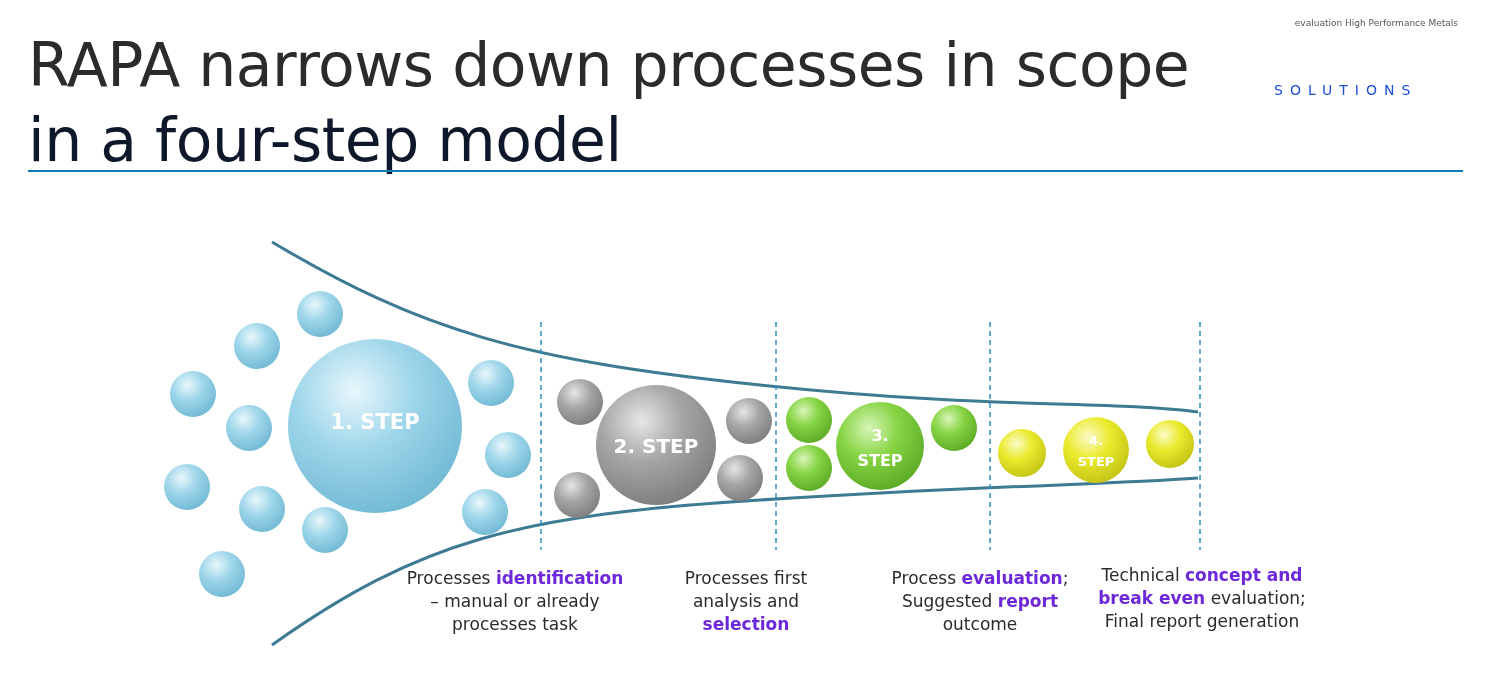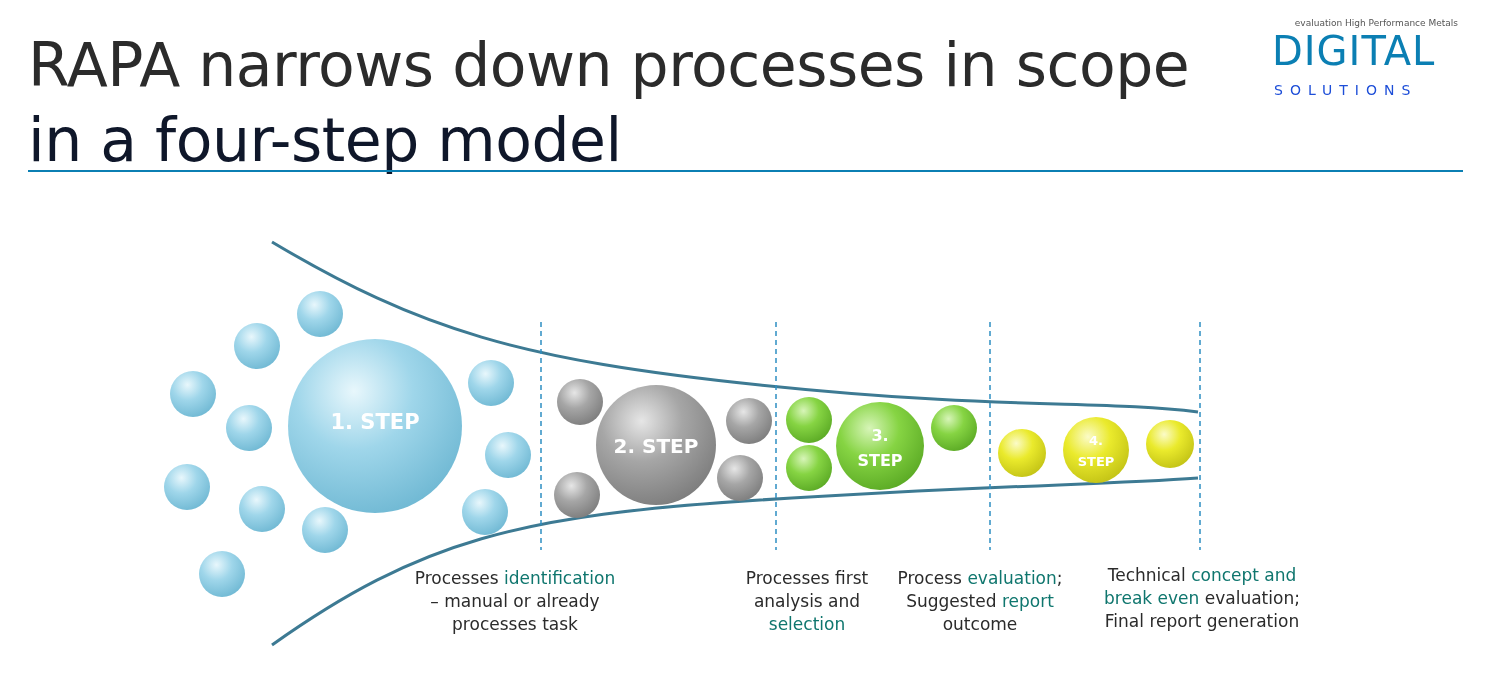--- a/index.html
+++ b/index.html
@@ -9,33 +9,32 @@
              color: #2b2b2b; letter-spacing: -0.5px; white-space: nowrap; }
   .title-2 { position: absolute; left: 28px; top: 105px; font-size: 60px; line-height: 70px;
              color: #0f172a; letter-spacing: -0.5px; white-space: nowrap; }
   .title-rule { position: absolute; left: 28px; top: 170px; width: 1435px; height: 2px; background: #0b7fb3; }
   .logo { position: absolute; left: 1264px; top: 15px; width: 200px; height: 80px; }
   .logo .tagline { position: absolute; right: 6px; top: 3px; font-size: 9px; color: #555; white-space: nowrap; }
   .logo .brand { position: absolute; left: 8px; top: 14px; font-size: 40px; line-height: 44px; color: #0b7fb3; letter-spacing: 1px; white-space: nowrap; }
   .logo .sub { position: absolute; left: 10px; top: 67px; font-size: 14px; color: #1d4ed8; letter-spacing: 7px; white-space: nowrap; }
   svg#funnel { position: absolute; left: 0; top: 0; }
   .caption { position: absolute; text-align: center; font-size: 17px; line-height: 23px; color: #2b2b2b; width: 260px; }
-  .caption .hl { color: #0f766e; font-weight: normal; }
+  .caption .hl { color: #6d28d9; font-weight: bold; }
   .step-label { font-family: "DejaVu Sans", "Liberation Sans", sans-serif; font-weight: bold; fill: #ffffff; }
 </style>
 </head>
 <body>
 
 <div class="title-1">RAPA narrows down processes in scope</div>
 <div class="title-2">in a four-step model</div>
 <div class="title-rule"></div>
 
 <div class="logo">
   <span class="tagline">evaluation High Performance Metals</span>
-  <span class="brand">DIGITAL</span>
   <span class="sub">SOLUTIONS</span>
 </div>
 
 <svg id="funnel" width="1500" height="691">
   <defs>
     <radialGradient id="g-blue" cx="38%" cy="30%" r="75%">
       <stop offset="0%" stop-color="#e8f7fc"></stop>
         <stop offset="45%" stop-color="#9fd6ea"></stop>
         <stop offset="100%" stop-color="#6fb8d3"></stop>
     </radialGradient>
@@ -101,15 +100,15 @@
   <g fill="url(#g-yellow)">
     <circle cx="1022" cy="453" r="24"></circle>
     <circle cx="1170" cy="444" r="24"></circle>
   </g>
   <circle cx="1096" cy="450" r="33" fill="url(#g-yellow)"></circle>
   <text class="step-label" x="1096" y="445" text-anchor="middle" font-size="13">4.</text>
   <text class="step-label" x="1096" y="466" text-anchor="middle" font-size="13">STEP</text>
 </svg>
 
 <div class="caption" style="left:385px; top:567px;"><span>Processes </span><span class="hl">identification</span><br><span>– manual or already</span><br><span>processes task</span></div>
-<div class="caption" style="left:677px; top:567px;"><span>Processes first</span><br><span>analysis and</span><br><span class="hl">selection</span></div>
+<div class="caption" style="left:616px; top:567px;"><span>Processes first</span><br><span>analysis and</span><br><span class="hl">selection</span></div>
 <div class="caption" style="left:850px; top:567px;"><span>Process </span><span class="hl">evaluation</span><span>;</span><br><span>Suggested </span><span class="hl">report</span><br><span>outcome</span></div>
 <div class="caption" style="left:1072px; top:564px;"><span>Technical </span><span class="hl">concept and</span><br><span class="hl">break even</span><span> evaluation;</span><br><span>Final report generation</span></div>
 
 </body></html>

